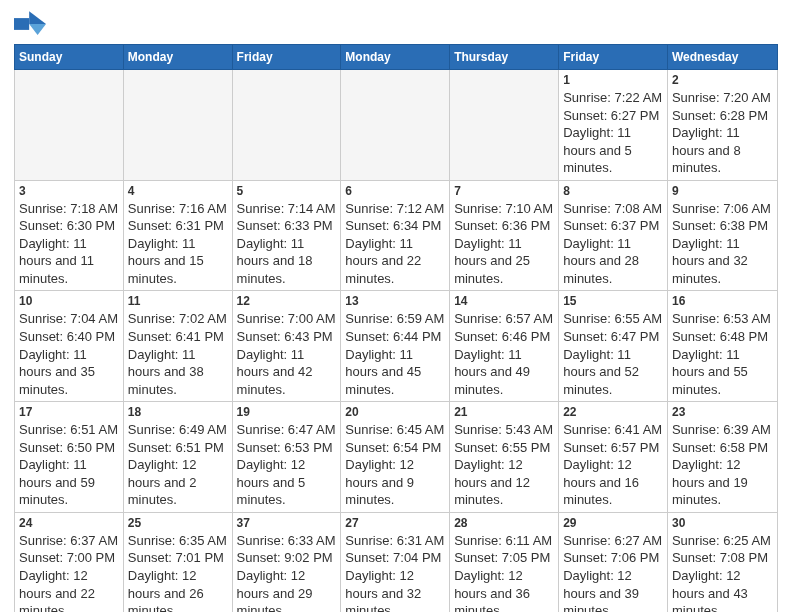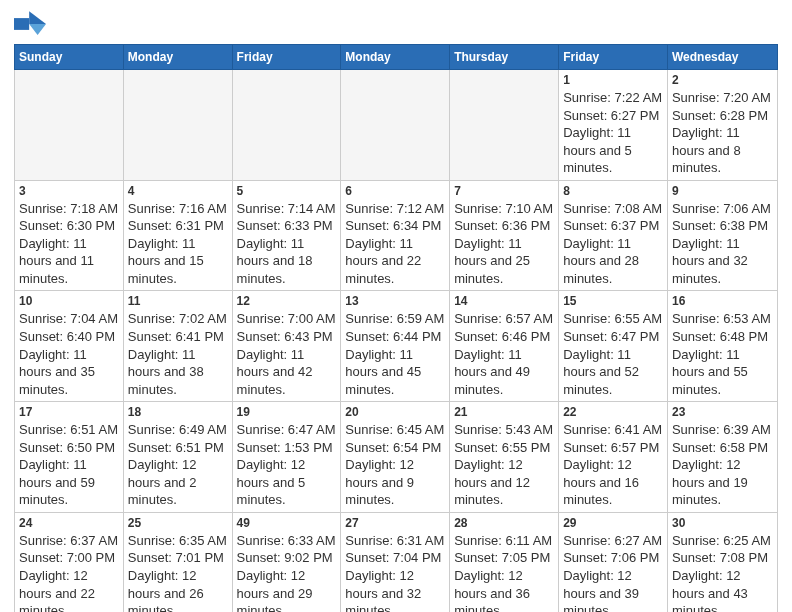--- a/index.html
+++ b/index.html
@@ -260,21 +260,21 @@
           <td>
             <span class="day-number">18</span>
             <div class="day-info">Sunrise: 6:49 AM
 Sunset: 6:51 PM
 Daylight: 12 hours
 and 2 minutes.</div>
           </td>
           <td>
             <span class="day-number">19</span>
             <div class="day-info">Sunrise: 6:47 AM
-Sunset: 1:53 PM
+Sunset: 6:53 PM
 Daylight: 12 hours
 and 5 minutes.</div>
           </td>
           <td>
             <span class="day-number">20</span>
             <div class="day-info">Sunrise: 6:45 AM
 Sunset: 6:54 PM
 Daylight: 12 hours
 and 9 minutes.</div>
           </td>
@@ -309,21 +309,21 @@
 and 22 minutes.</div>
           </td>
           <td>
             <span class="day-number">25</span>
             <div class="day-info">Sunrise: 6:35 AM
 Sunset: 7:01 PM
 Daylight: 12 hours
 and 26 minutes.</div>
           </td>
           <td>
-            <span class="day-number">49</span>
+            <span class="day-number">37</span>
             <div class="day-info">Sunrise: 6:33 AM
 Sunset: 9:02 PM
 Daylight: 12 hours
 and 29 minutes.</div>
           </td>
           <td>
             <span class="day-number">27</span>
             <div class="day-info">Sunrise: 6:31 AM
 Sunset: 7:04 PM
 Daylight: 12 hours

